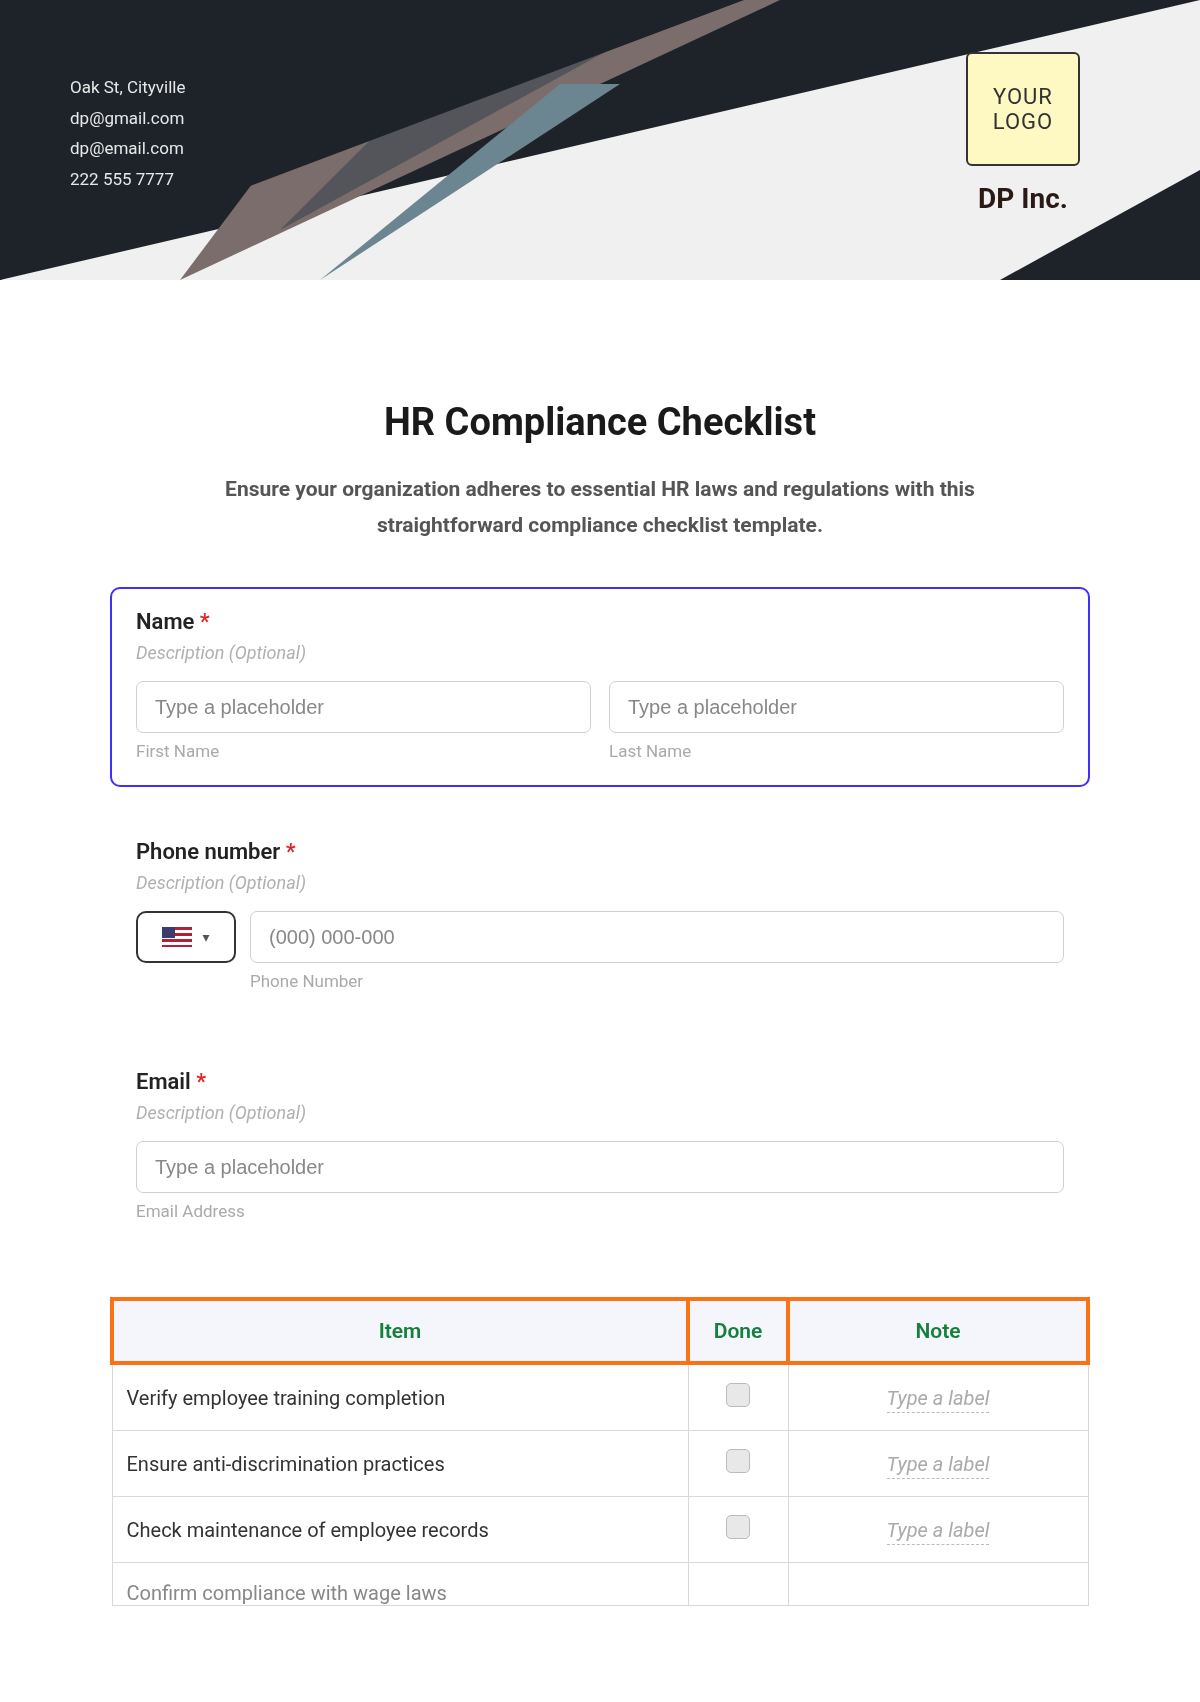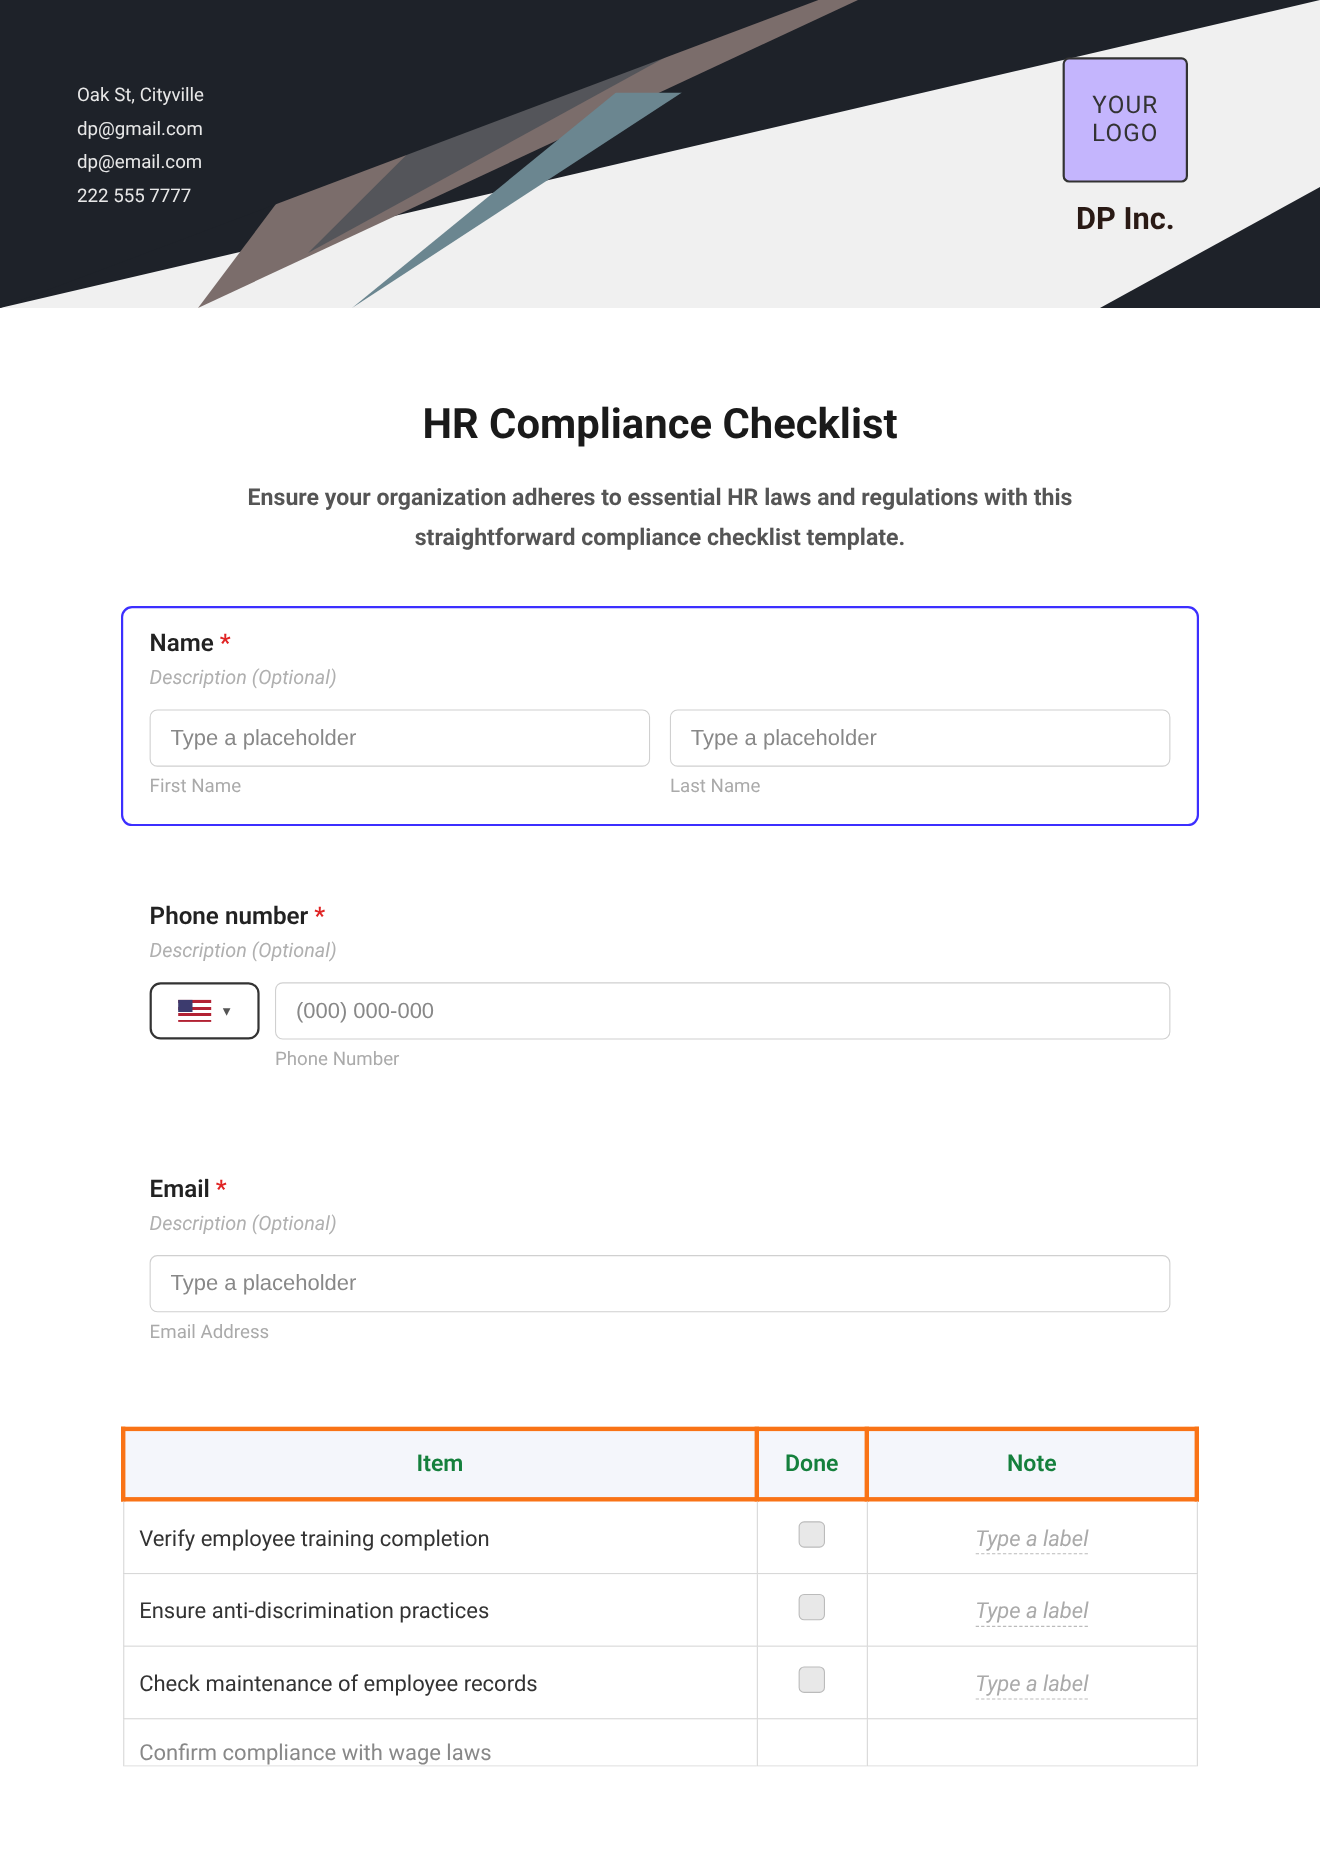--- a/index.html
+++ b/index.html
@@ -77,51 +77,51 @@
     border: 2px solid #333;
     border-radius: 6px;
     display: flex;
     flex-direction: column;
     align-items: center;
     justify-content: center;
     font-size: 22px;
     font-weight: 400;
     letter-spacing: 1px;
     color: #333;
-    background: #c4b5fd;
+    background: #fef9c3;
   }
   .company-name {
     margin-top: 16px;
     font-size: 28px;
     font-weight: 700;
     color: #2a1a15;
   }
   .main {
-    padding: 84px 110px 0 110px;
+    padding: 120px 110px 0 110px;
   }
   .title {
     text-align: center;
     font-size: 38px;
     font-weight: 700;
     color: #1a1a1a;
     margin-bottom: 28px;
   }
   .subtitle {
     text-align: center;
     font-size: 21px;
     color: #555;
     line-height: 1.7;
     margin: 0 60px 44px 60px;
     font-weight: bold;
   }
   .field-group {
     border: 2px solid transparent;
     border-radius: 10px;
     padding: 20px 24px 24px 24px;
-    margin-bottom: 48px;
+    margin-bottom: 30px;
   }
   .field-group.active {
     border-color: #3c2fff;
   }
   .field-label {
     font-size: 22px;
     font-weight: 600;
     color: #222;
     margin-bottom: 8px;
   }

